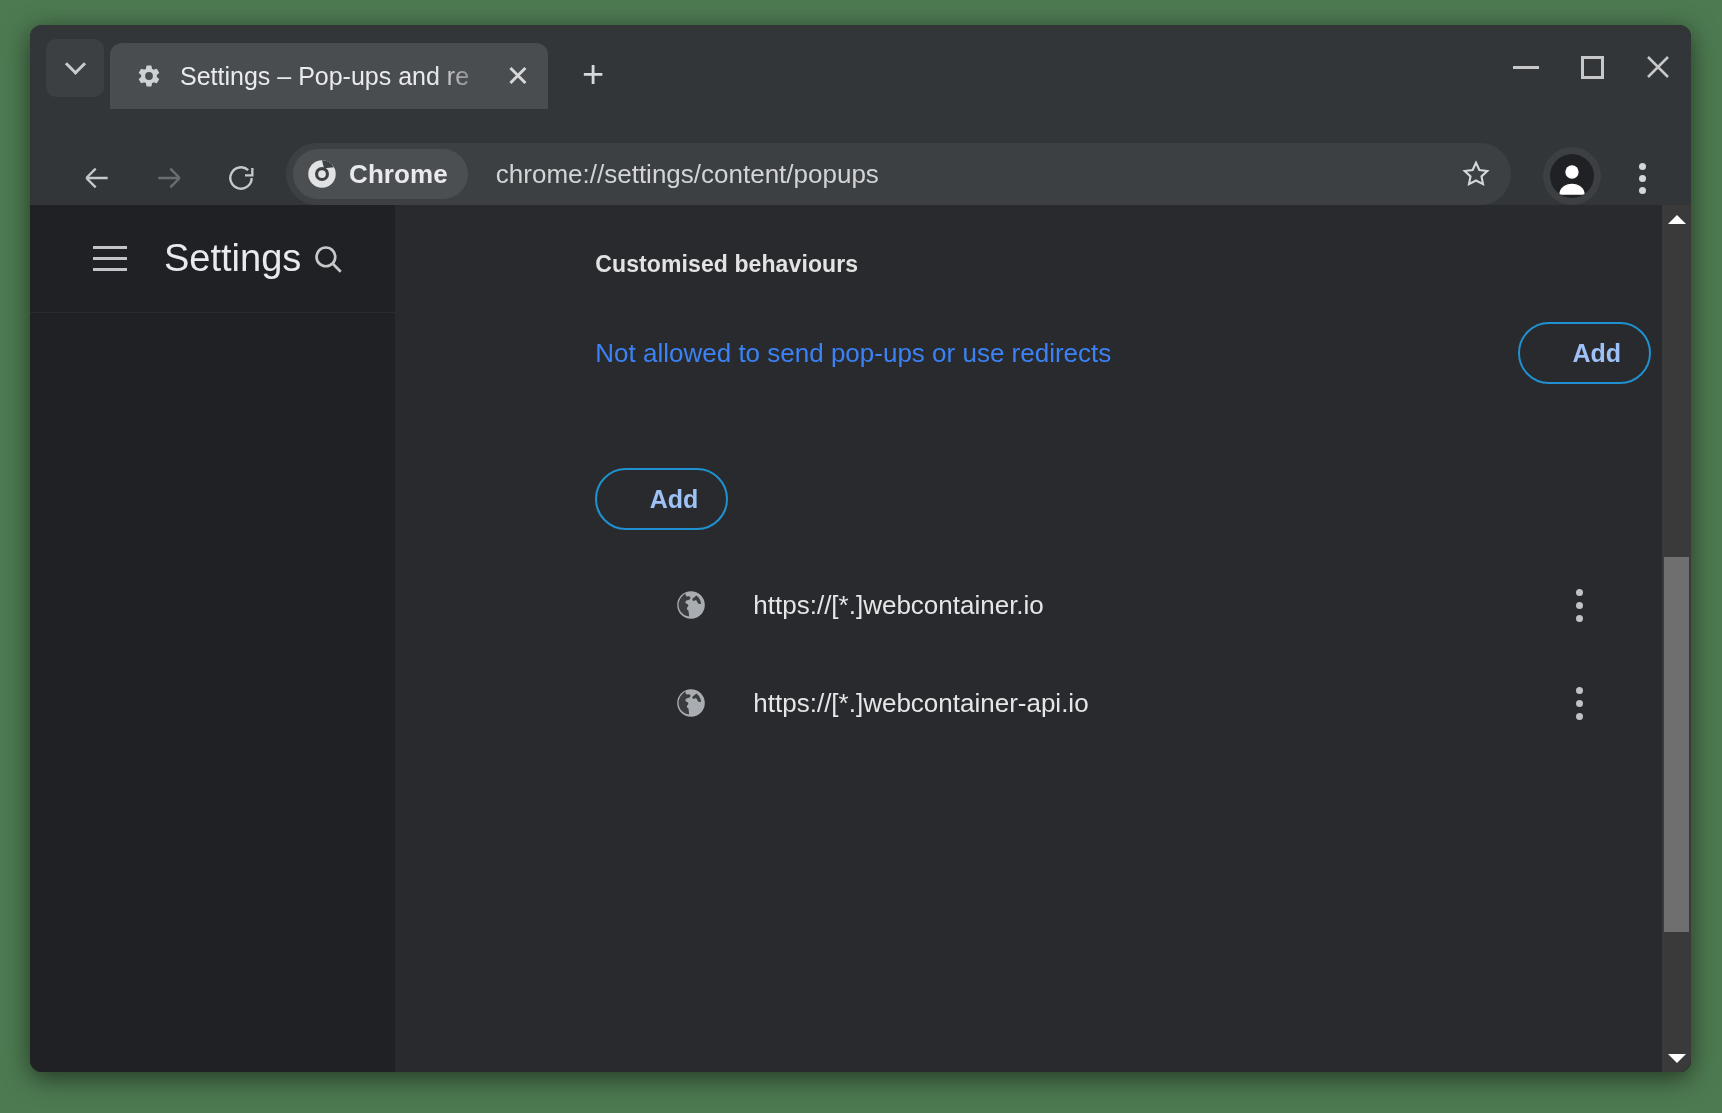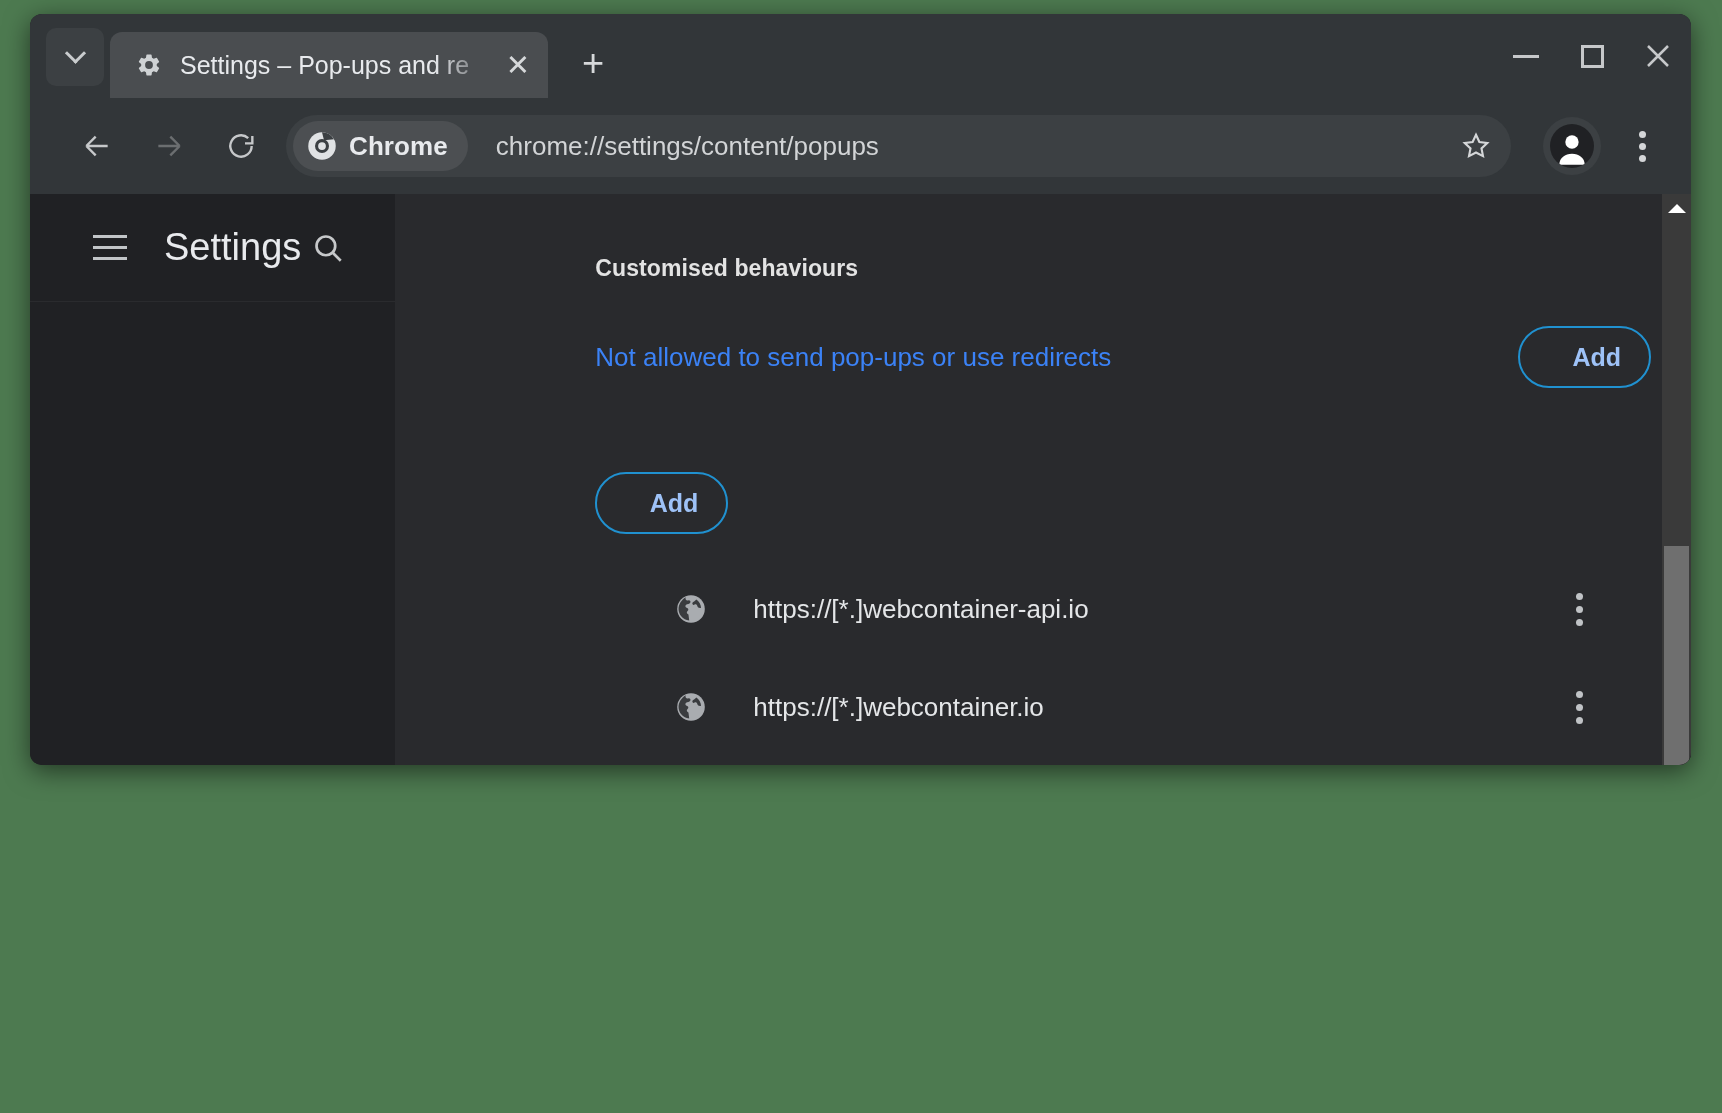--- a/index.html
+++ b/index.html
@@ -16,23 +16,23 @@
   #desktop {
     position: absolute;
     inset: 0;
     background: #4d7a50;
   }
 
   
   #browser-window {
     position: absolute;
     left: 30px;
-    top: 14px;
+    top: 25px;
     width: 1661px;
-    height: 751px;
+    height: 1047px;
     background: #202124;
     border-radius: 12px;
     overflow: hidden;
     box-shadow: 0 6px 26px rgba(0,0,0,0.55);
   }
 
   
   #tab-strip {
     position: relative;
     height: 84px;
@@ -125,21 +125,21 @@
   }
   .win-min { width: 26px; height: 3px; background: #c6c8ca; }
   .win-max { width: 23px; height: 23px; border: 3px solid #c6c8ca; }
   .win-close svg { display:block; }
 
   
   #toolbar {
     height: 96px;
     background: #323639;
     display: flex;
-    align-items: center;
+    align-items: flex-end;
     padding: 0 22px 0 40px;
   }
   .nav-btn {
     width: 54px; height: 54px;
     flex: none;
     display: flex; align-items: center; justify-content: center;
     margin-right: 18px;
     cursor: pointer;
     border-radius: 50%;
   }
@@ -269,21 +269,21 @@
     background: #202124;
   }
 
   #content-card {
     width: 1490px;
     background: #292a2d;
     padding: 46px 0 0 0;
     position: relative;
     overflow: hidden;
   }
-  #content-inner { padding: 0 40px 0 200px; margin-top: 15px; }
+  #content-inner { padding: 0 40px 0 200px; }
 
   .section-title {
     color: #e3e3e3;
     font-size: 23px;
     font-weight: bold;
     margin-bottom: 44px;
     letter-spacing: 0.1px;
   }
   .section-desc {
     color: #c7c9cb;
@@ -526,50 +526,50 @@
           </div>
 
           <div class="gap-between"></div>
           <div class="gap-between"></div>
 
           <div class="list-header">
             <button class="add-button">Add</button>
           </div>
 
           <div class="site-list" id="allowed-site-list">
+              <div class="site-row">
+                <span class="site-favicon">
+                  <svg width="36" height="36" viewBox="0 0 24 24">
+                    <circle cx="12" cy="12" r="9.2" fill="#a9acb0"></circle>
+                    <path d="M8.5 4.2c-.6 1.5.4 2.4 1.6 2.1 1.1-.3 1.9.5 1.4 1.5-.5 1-1.9.7-2.8 1.4-.9.7-.3 2 .7 2.2 1 .2 1.1 1.4.3 2-.9.7-.5 2 .6 2.3l.5 3.9c-4.3-.3-7.1-3.9-7.1-7.6 0-3 1.9-6.1 4.8-7.8z" fill="#3a3c3f"></path>
+                    <path d="M15.6 5.6c1.9 1.4 3 3.6 3.1 5.6-1.1.4-2.3-.2-2.5-1.2-.2-1-1.2-1.4-2-.9-.8.5-1.6-.3-1.2-1.2.4-.9 1.6-1.1 2.6-2.3z" fill="#3a3c3f"></path>
+                  </svg>
+                </span>
+                <span class="site-name">https://[*.]webcontainer.io</span>
+                <span class="row-menu">
+                  <i></i>
+                  <i></i>
+                  <i></i>
+                </span>
+              </div>
               <div class="site-row">
                 <span class="site-favicon">
                   <svg width="36" height="36" viewBox="0 0 24 24">
                     <circle cx="12" cy="12" r="9.2" fill="#a9acb0"></circle>
                     <path d="M8.5 4.2c-.6 1.5.4 2.4 1.6 2.1 1.1-.3 1.9.5 1.4 1.5-.5 1-1.9.7-2.8 1.4-.9.7-.3 2 .7 2.2 1 .2 1.1 1.4.3 2-.9.7-.5 2 .6 2.3l.5 3.9c-4.3-.3-7.1-3.9-7.1-7.6 0-3 1.9-6.1 4.8-7.8z" fill="#3a3c3f"></path>
                     <path d="M15.6 5.6c1.9 1.4 3 3.6 3.1 5.6-1.1.4-2.3-.2-2.5-1.2-.2-1-1.2-1.4-2-.9-.8.5-1.6-.3-1.2-1.2.4-.9 1.6-1.1 2.6-2.3z" fill="#3a3c3f"></path>
                   </svg>
                 </span>
                 <span class="site-name">https://[*.]webcontainer-api.io</span>
                 <span class="row-menu">
                   <i></i>
                   <i></i>
                   <i></i>
                 </span>
               </div>
-              <div class="site-row">
-                <span class="site-favicon">
-                  <svg width="36" height="36" viewBox="0 0 24 24">
-                    <circle cx="12" cy="12" r="9.2" fill="#a9acb0"></circle>
-                    <path d="M8.5 4.2c-.6 1.5.4 2.4 1.6 2.1 1.1-.3 1.9.5 1.4 1.5-.5 1-1.9.7-2.8 1.4-.9.7-.3 2 .7 2.2 1 .2 1.1 1.4.3 2-.9.7-.5 2 .6 2.3l.5 3.9c-4.3-.3-7.1-3.9-7.1-7.6 0-3 1.9-6.1 4.8-7.8z" fill="#3a3c3f"></path>
-                    <path d="M15.6 5.6c1.9 1.4 3 3.6 3.1 5.6-1.1.4-2.3-.2-2.5-1.2-.2-1-1.2-1.4-2-.9-.8.5-1.6-.3-1.2-1.2.4-.9 1.6-1.1 2.6-2.3z" fill="#3a3c3f"></path>
-                  </svg>
-                </span>
-                <span class="site-name">https://[*.]webcontainer.io</span>
-                <span class="row-menu">
-                  <i></i>
-                  <i></i>
-                  <i></i>
-                </span>
-              </div>
             </div>
 
         </div>
       </div>
 
       <div id="scrollbar">
         <div class="sb-arrow">
           <span class="tri-up"></span>
         </div>
         <div id="sb-track">

